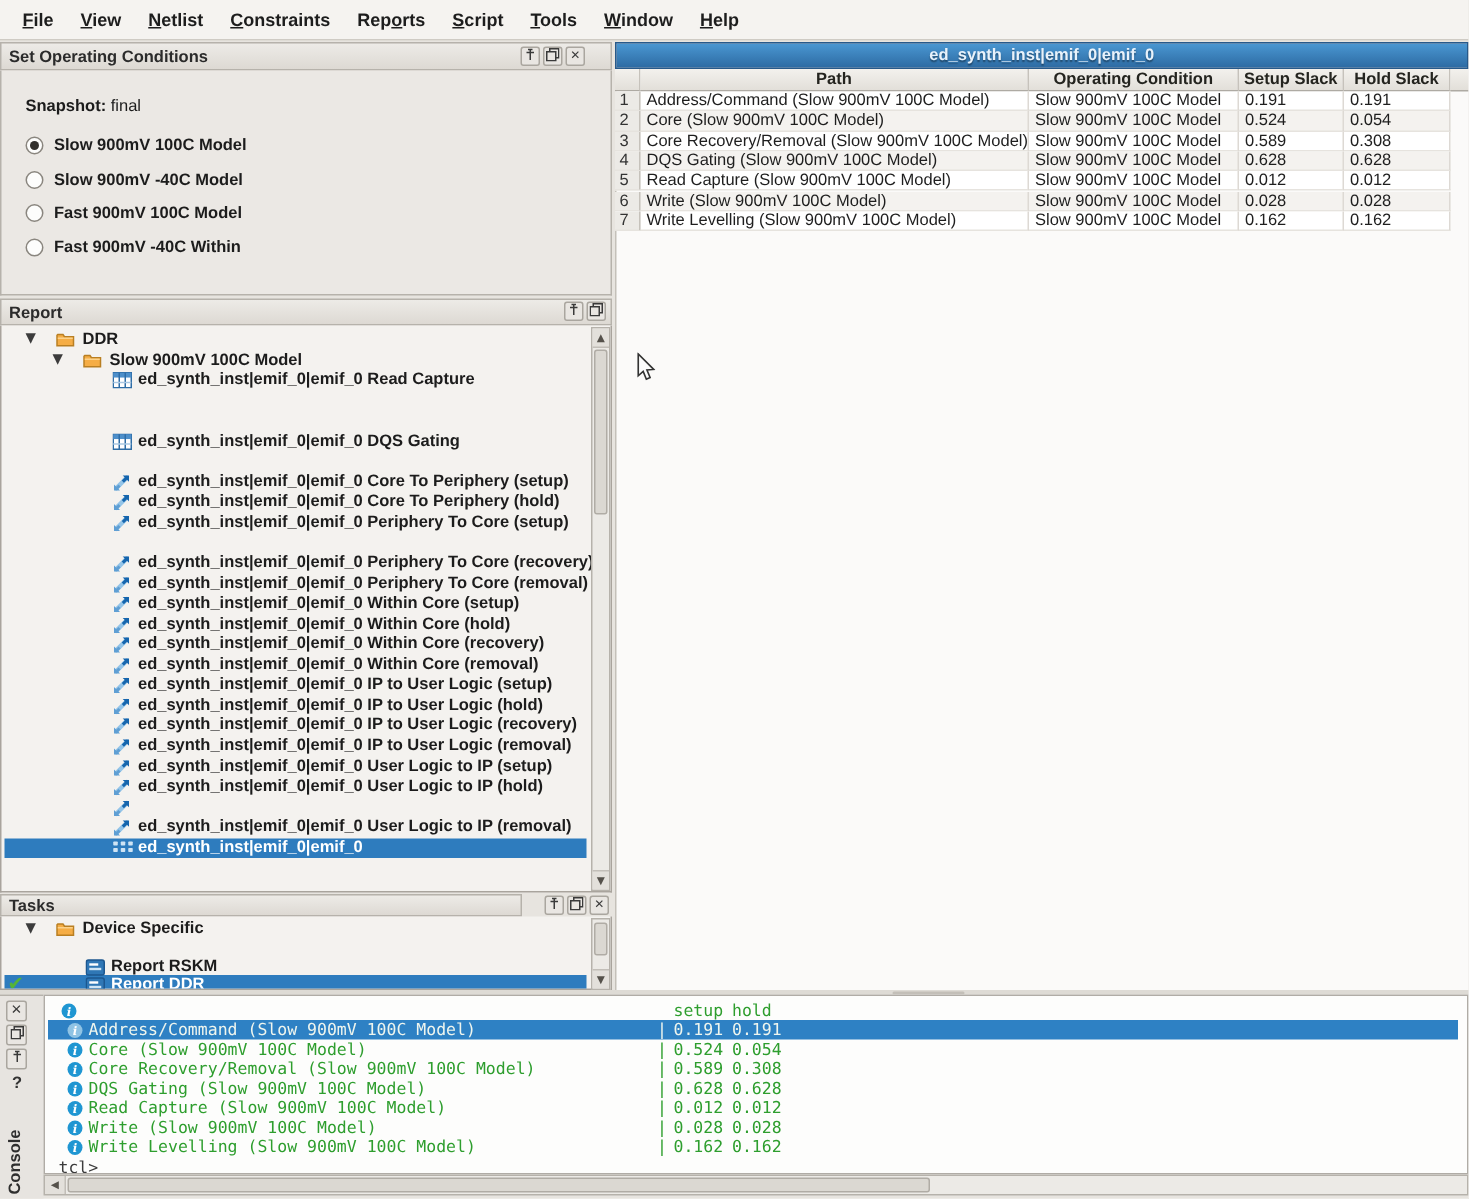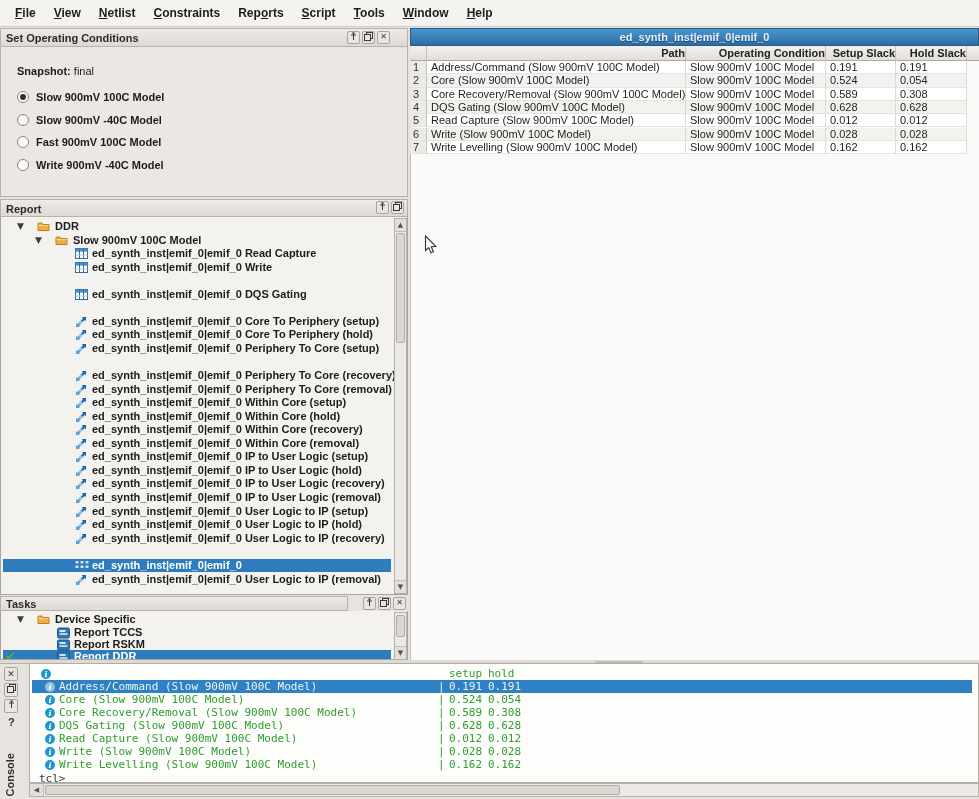--- a/index.html
+++ b/index.html
@@ -51,21 +51,21 @@
     font:7px "DejaVu Sans",sans-serif;color:#55514b;text-align:center;line-height:12px;}
   .hsb .thumb{position:absolute;top:1px;height:10px;background:#dbd8d2;border:1px solid #b0aca5;border-radius:2px;box-sizing:border-box;}
 
   
   .tbl-title{position:absolute;left:410px;top:28px;width:569px;height:18px;box-sizing:border-box;
     background:linear-gradient(#4a97d2,#2d6ba3);border:1px solid #27598a;color:#e8f2fb;
     font:600 11px "Liberation Sans",sans-serif;text-align:center;line-height:16px;text-shadow:0 1px 1px rgba(0,0,0,.4);}
   .rightpane{position:absolute;left:410px;top:46px;width:569px;height:614px;background:#fbfaf9;border-left:1px solid #c4c0b9;}
   .t-head{position:absolute;left:410px;top:46px;width:569px;height:15px;display:flex;}
   .t-head .hc{background:linear-gradient(#f3f1ed,#e2dfd9);border-right:1px solid #c6c2bb;border-bottom:1px solid #aeaaa3;
-    box-sizing:border-box;font:600 11px "Liberation Sans",sans-serif;color:#24241f;text-align:right;line-height:14px;}
+    box-sizing:border-box;font:600 11px "Liberation Sans",sans-serif;color:#24241f;text-align:center;line-height:14px;}
   .t-row{position:absolute;left:410px;width:557px;height:13.3px;display:flex;}
   .t-row .c{box-sizing:border-box;border-right:1px solid #ddd9d4;border-bottom:1px solid #e6e3de;
     font:11px "Liberation Sans",sans-serif;color:#1e1e1e;line-height:13px;padding-left:4px;white-space:nowrap;overflow:hidden;}
   .t-row .cnum{background:#eceae6;border-right:1px solid #c6c2bb;text-align:left;padding-left:3px;color:#333;}
 
   
   .constrip{position:absolute;left:0;top:663px;width:29px;height:136px;background:#e7e4e0;border-top:1px solid #b6b2ab;}
   .cbtn{position:absolute;left:4px;width:14px;height:14px;border:1px solid #aaa69f;background:#e9e6e2;border-radius:2px;
     box-sizing:border-box;text-align:center;font:600 9px "DejaVu Sans",sans-serif;color:#3a3a3a;line-height:12px;}
   .qmark{position:absolute;left:8px;font:700 11px "Liberation Sans",sans-serif;color:#333;}
@@ -124,21 +124,21 @@
         <div class="radio-row" style="top: 65.5px;">
           <span class="rdot"></span>
           <span class="rlabel">Slow 900mV -40C Model</span>
         </div>
         <div class="radio-row" style="top: 88px;">
           <span class="rdot"></span>
           <span class="rlabel">Fast 900mV 100C Model</span>
         </div>
         <div class="radio-row" style="top: 110.5px;">
           <span class="rdot"></span>
-          <span class="rlabel">Write 900mV -40C Model</span>
+          <span class="rlabel">Fast 900mV -40C Within</span>
         </div>
       </div>
   </div>
 
   <div class="ptitle" style="left:0;top:199px;width:408px;height:18px;">
     <span>Report</span>
   </div>
   <div class="wbtn" style="left:376px;top:201px;"><svg width="9" height="9">
         <path d="M4.5 1 v7 M2 3 h5 M3 1 h3" stroke="#3a3a3a" fill="none"></path>
       </svg></div>
@@ -166,30 +166,20 @@
       <div class="trow" style="top: 30.1px;">
         <span class="tico" style="left: 72px;"><svg width="13" height="11" viewBox="0 0 13 11">
             <rect x="0.5" y="0.5" width="12" height="10" fill="#fff" stroke="#2e6da6"></rect>
             <rect x="0.5" y="0.5" width="12" height="3.2" fill="#4d8fca"></rect>
             <line x1="4.5" y1="0.5" x2="4.5" y2="10.5" stroke="#2e6da6"></line>
             <line x1="8.5" y1="0.5" x2="8.5" y2="10.5" stroke="#2e6da6"></line>
             <line x1="0.5" y1="7" x2="12.5" y2="7" stroke="#aac8e2"></line>
           </svg></span>
         <span class="tlabel" style="left: 89px;">ed_synth_inst|emif_0|emif_0 Read Capture</span>
       </div>
-      <div class="trow" style="top: 43.65px;">
-        <span class="tico" style="left: 72px;"><svg width="13" height="11" viewBox="0 0 13 11">
-            <rect x="0.5" y="0.5" width="12" height="10" fill="#fff" stroke="#2e6da6"></rect>
-            <rect x="0.5" y="0.5" width="12" height="3.2" fill="#4d8fca"></rect>
-            <line x1="4.5" y1="0.5" x2="4.5" y2="10.5" stroke="#2e6da6"></line>
-            <line x1="8.5" y1="0.5" x2="8.5" y2="10.5" stroke="#2e6da6"></line>
-            <line x1="0.5" y1="7" x2="12.5" y2="7" stroke="#aac8e2"></line>
-          </svg></span>
-        <span class="tlabel" style="left: 89px;">ed_synth_inst|emif_0|emif_0 Write</span>
-      </div>
       <div class="trow" style="top: 70.75px;">
         <span class="tico" style="left: 72px;"><svg width="13" height="11" viewBox="0 0 13 11">
             <rect x="0.5" y="0.5" width="12" height="10" fill="#fff" stroke="#2e6da6"></rect>
             <rect x="0.5" y="0.5" width="12" height="3.2" fill="#4d8fca"></rect>
             <line x1="4.5" y1="0.5" x2="4.5" y2="10.5" stroke="#2e6da6"></line>
             <line x1="8.5" y1="0.5" x2="8.5" y2="10.5" stroke="#2e6da6"></line>
             <line x1="0.5" y1="7" x2="12.5" y2="7" stroke="#aac8e2"></line>
           </svg></span>
         <span class="tlabel" style="left: 89px;">ed_synth_inst|emif_0|emif_0 DQS Gating</span>
       </div>
@@ -312,23 +302,22 @@
             <path d="M1 7 L1 11 L5 11 L3.9 9.9 L5.4 8.4 L4 7 L2.5 8.5 Z" fill="#5f9fd4"></path>
           </svg></span>
         <span class="tlabel" style="left: 89px;">ed_synth_inst|emif_0|emif_0 User Logic to IP (hold)</span>
       </div>
       <div class="trow" style="top: 314.65px;">
         <span class="tico" style="left: 72px;"><svg width="12" height="12" viewBox="0 0 12 12">
             <path d="M2.5 9.5 L9.5 2.5" stroke="#93c4e8" stroke-width="3" stroke-linecap="round"></path>
             <path d="M6.8 1 L11 1 L11 5.2 L9.6 3.8 L7.6 5.8 L6.2 4.4 L8.2 2.4 Z" fill="#1565ad"></path>
             <path d="M1 7 L1 11 L5 11 L3.9 9.9 L5.4 8.4 L4 7 L2.5 8.5 Z" fill="#5f9fd4"></path>
           </svg></span>
-        <span class="tlabel" style="left: 89px;">ed_synth_inst|emif_0|emif_0 User Logic to IP (recovery)</span>
-      </div>
-      <div class="trow" style="top: 328.2px; margin-top: 28px;">
+      </div>
+      <div class="trow" style="top: 328.2px;">
         <span class="tico" style="left: 72px;"><svg width="12" height="12" viewBox="0 0 12 12">
             <path d="M2.5 9.5 L9.5 2.5" stroke="#93c4e8" stroke-width="3" stroke-linecap="round"></path>
             <path d="M6.8 1 L11 1 L11 5.2 L9.6 3.8 L7.6 5.8 L6.2 4.4 L8.2 2.4 Z" fill="#1565ad"></path>
             <path d="M1 7 L1 11 L5 11 L3.9 9.9 L5.4 8.4 L4 7 L2.5 8.5 Z" fill="#5f9fd4"></path>
           </svg></span>
         <span class="tlabel" style="left: 89px;">ed_synth_inst|emif_0|emif_0 User Logic to IP (removal)</span>
       </div>
       <div class="trow sel" style="top: 341.75px;">
         <span class="tico" style="left: 72px;"><svg width="14" height="9" viewBox="0 0 14 9">
             <rect x="0.5" y="1" width="3" height="2.6" rx="0.5" fill="#cfe4f4"></rect>
@@ -360,28 +349,20 @@
   <div class="wbtn" style="left:393px;top:597px;">✕</div>
   <div class="pcontent treebox" id="tasks-tree" style="left:0;top:611px;width:408px;height:49px;position:absolute;">
       <div class="trow" style="top: 2px;">
         <span class="exp" style="left: 14px;">▼</span>
         <span class="tico" style="left: 34px;"><svg width="13" height="11" viewBox="0 0 13 11">
             <path d="M1 2.5 L1 9.5 L12 9.5 L12 3.5 L6 3.5 L5 2 L1.5 2 Z" fill="#f5ad45" stroke="#b97f22" stroke-width="1"></path>
             <path d="M1.5 4.5 L11.5 4.5" stroke="#fbd28a" stroke-width="1"></path>
           </svg></span>
         <span class="tlabel" style="left: 52px;">Device Specific</span>
       </div>
-      <div class="trow" style="top: 15px;">
-        <span class="tico" style="left: 54px;"><svg width="13" height="12" viewBox="0 0 13 12">
-            <rect x="0.5" y="1" width="12" height="10" rx="1.5" fill="#2f77b5" stroke="#1c578f"></rect>
-            <rect x="2.5" y="3.2" width="6" height="1.6" fill="#ffffff"></rect>
-            <rect x="2.5" y="6.2" width="8" height="1.6" fill="#cfe4f4"></rect>
-          </svg></span>
-        <span class="tlabel" style="left: 71px;">Report TCCS</span>
-      </div>
       <div class="trow sel" style="top: 39px;">
         <span class="tico" style="left: 54px;"><svg width="13" height="12" viewBox="0 0 13 12">
             <rect x="0.5" y="1" width="12" height="10" rx="1.5" fill="#2f77b5" stroke="#1c578f"></rect>
             <rect x="2.5" y="3.2" width="6" height="1.6" fill="#ffffff"></rect>
             <rect x="2.5" y="6.2" width="8" height="1.6" fill="#cfe4f4"></rect>
           </svg></span>
         <span class="tlabel" style="left: 71px;">Report DDR</span>
       </div>
       <div class="trow" style="top: 27px;">
         <span class="tico" style="left: 54px;"><svg width="13" height="12" viewBox="0 0 13 12">

